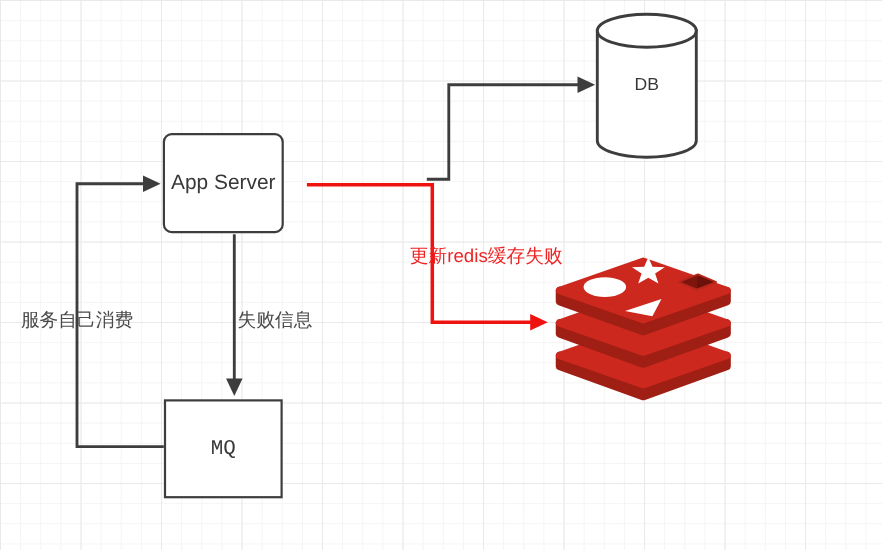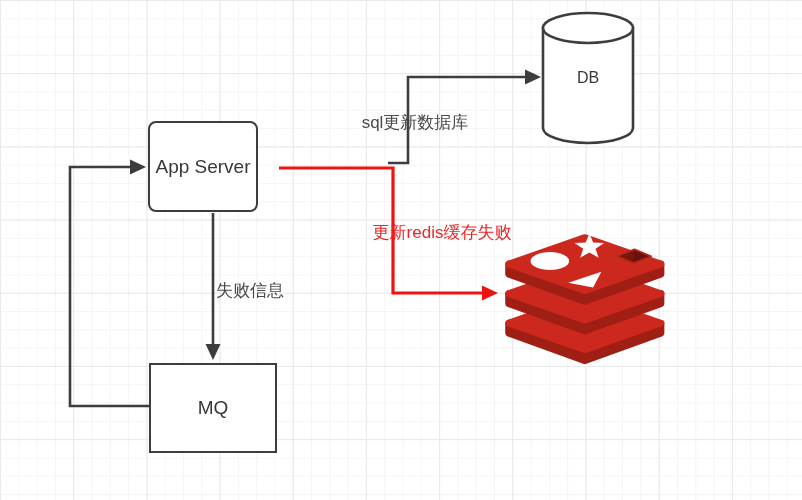--- a/index.html
+++ b/index.html
@@ -94,26 +94,26 @@
       <polygon points="72,64 108,50 99,70" fill="#ffffff"></polygon>
       <polygon points="125,30 144,21 162,30 143,39" fill="#7d150c" stroke="#b5281c" stroke-width="2" stroke-linejoin="round"></polygon>
       <polygon points="144,23 159,30 143,37" fill="#69110a"></polygon>
     </g>
   </svg>
 
   <div class="node rounded" style="left:148px;top:121px;width:110px;height:91px;">
     <span>App Server</span>
   </div>
 
-  <div class="node" style="left:149px;top:363px;width:128px;height:90px;">
+  <div class="node" style="left:149px;top:363px;width:108px;height:90px;font-family:Liberation Mono, monospace;">
     <span>MQ</span>
   </div>
 
   <div class="db-label" style="left:588px;top:78px;">DB</div>
 
-  <div class="edge-label" style="left:415px;top:113px;">sql更新数据库</div>
 
   <div class="edge-label red" style="left:395px;top:223px;">更新redis缓存失败</div>
 
   <div class="edge-label" style="left:206px;top:281px;margin-left:44px;">失败信息</div>
 
+  <div class="edge-label" style="left:70px;top:281px;">服务自己消费</div>
 
 </div>
 
 </body></html>

